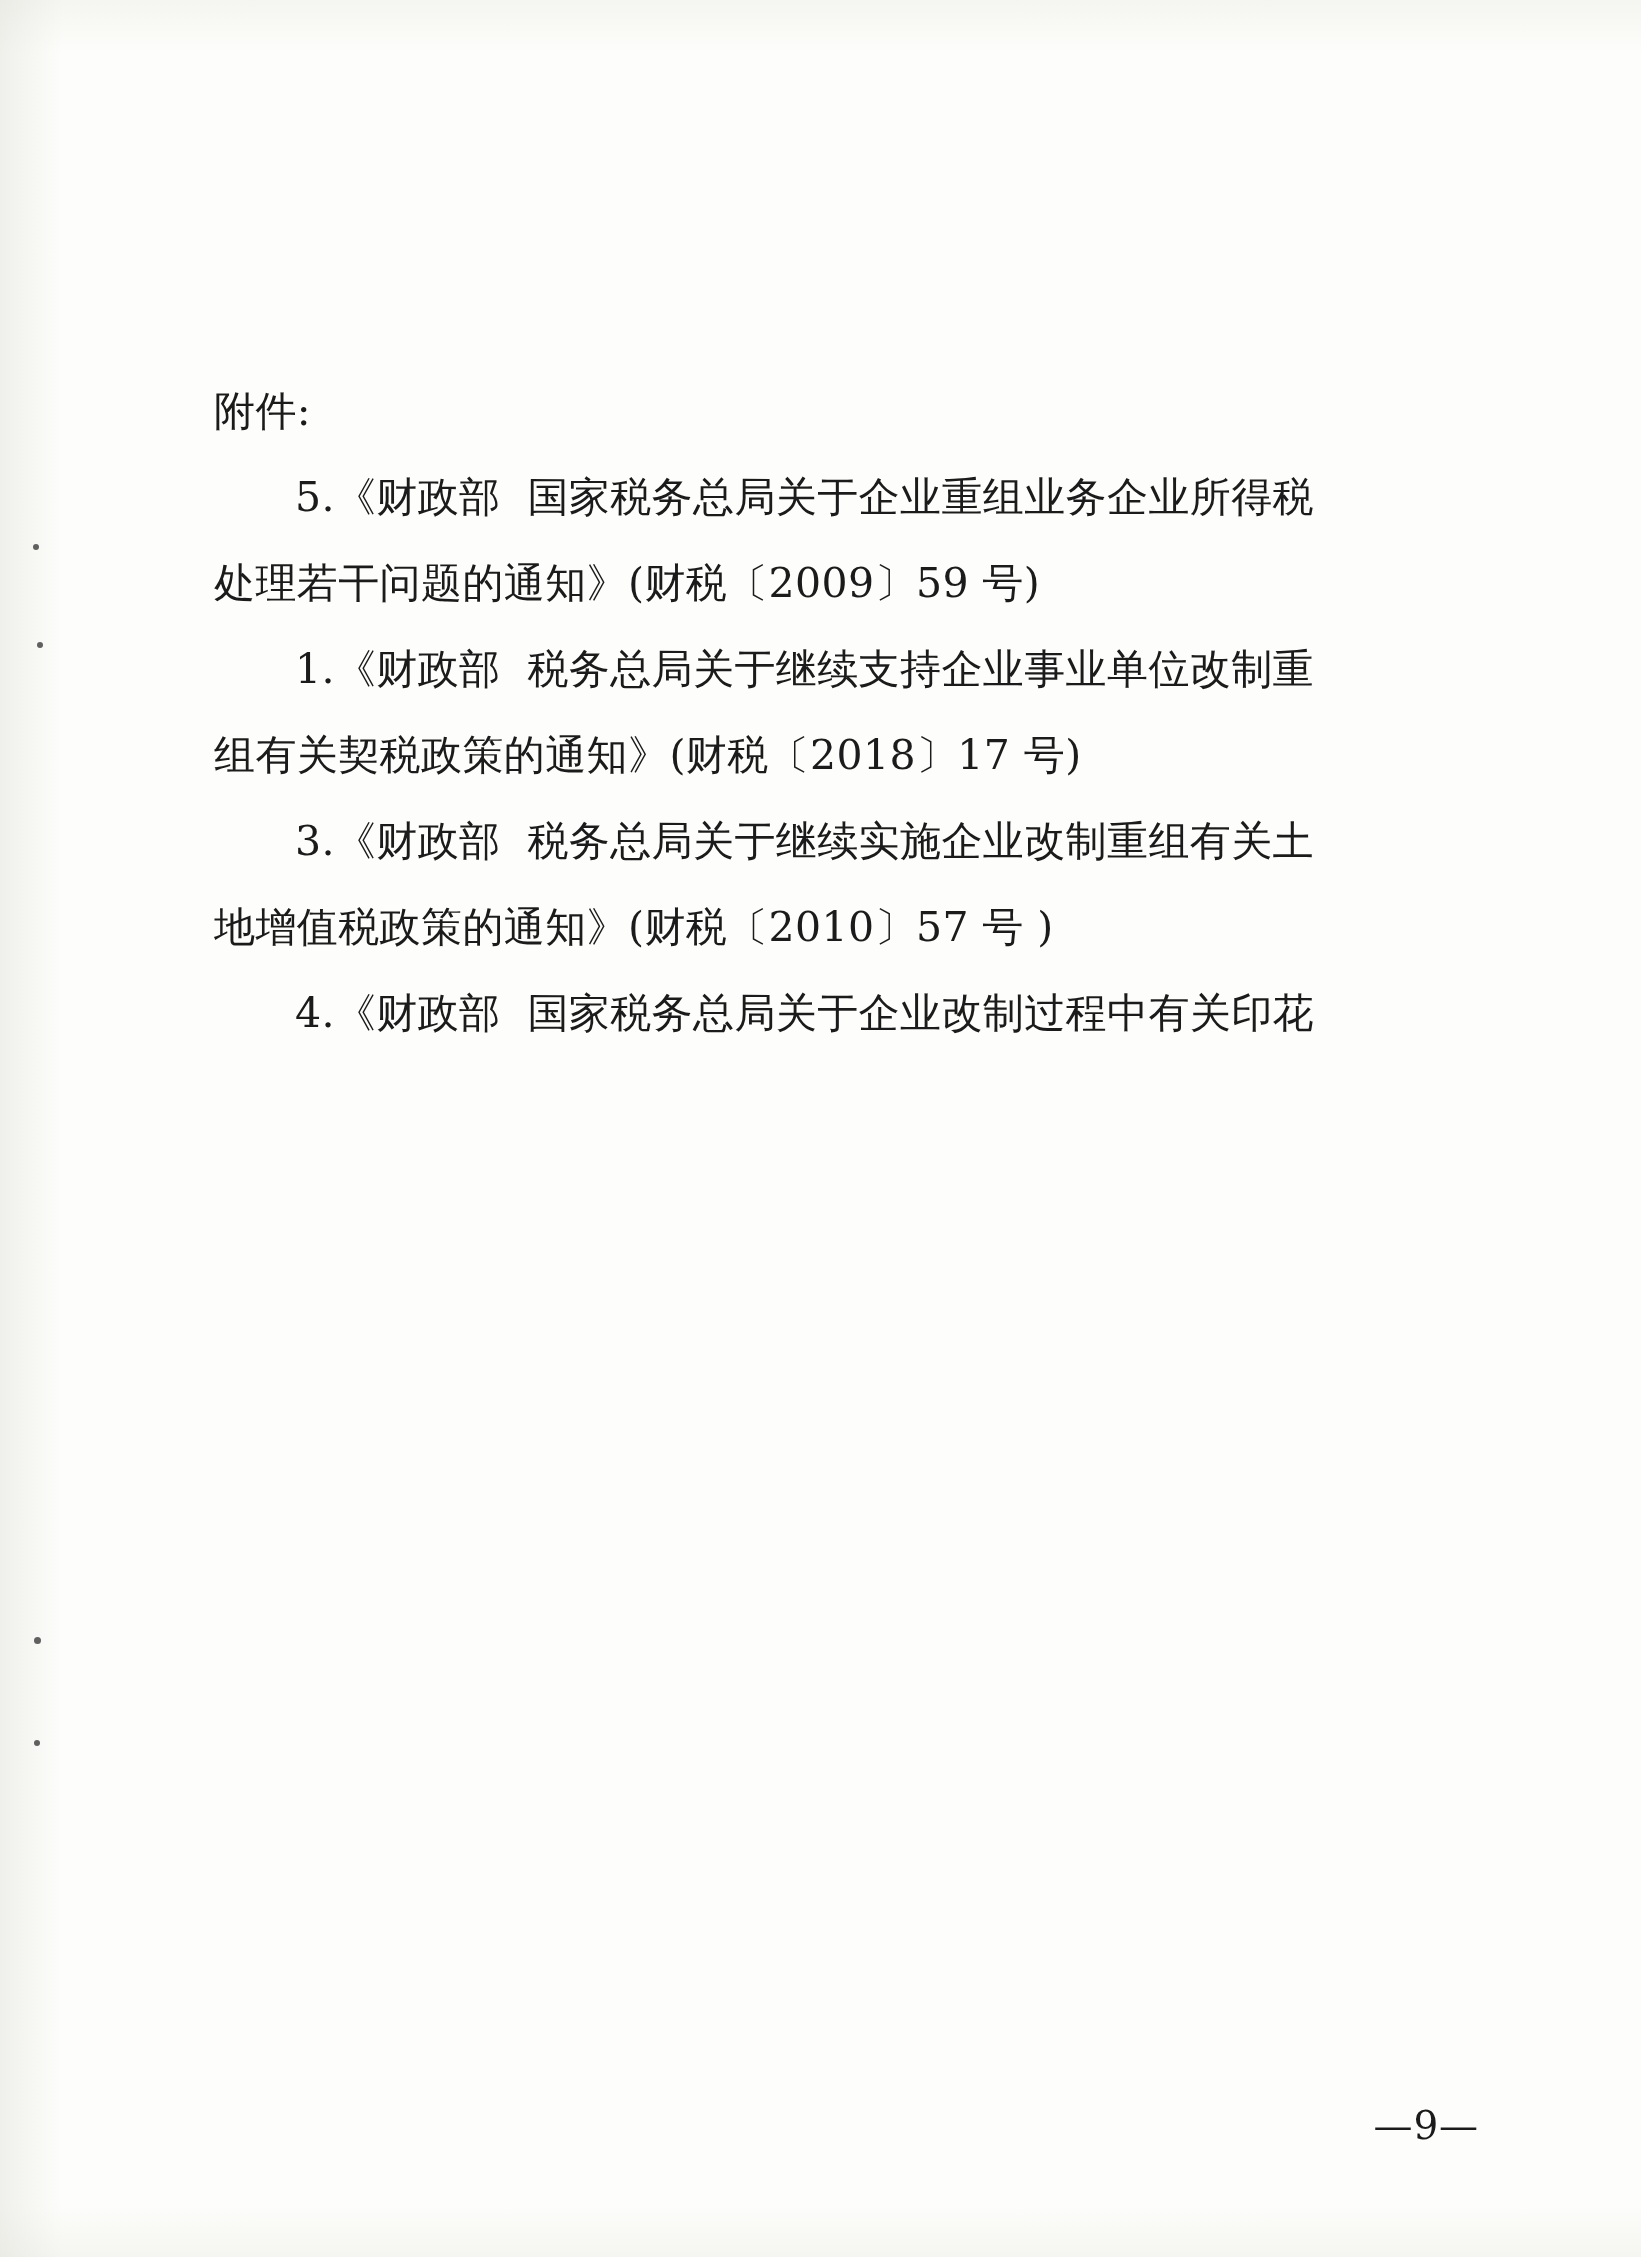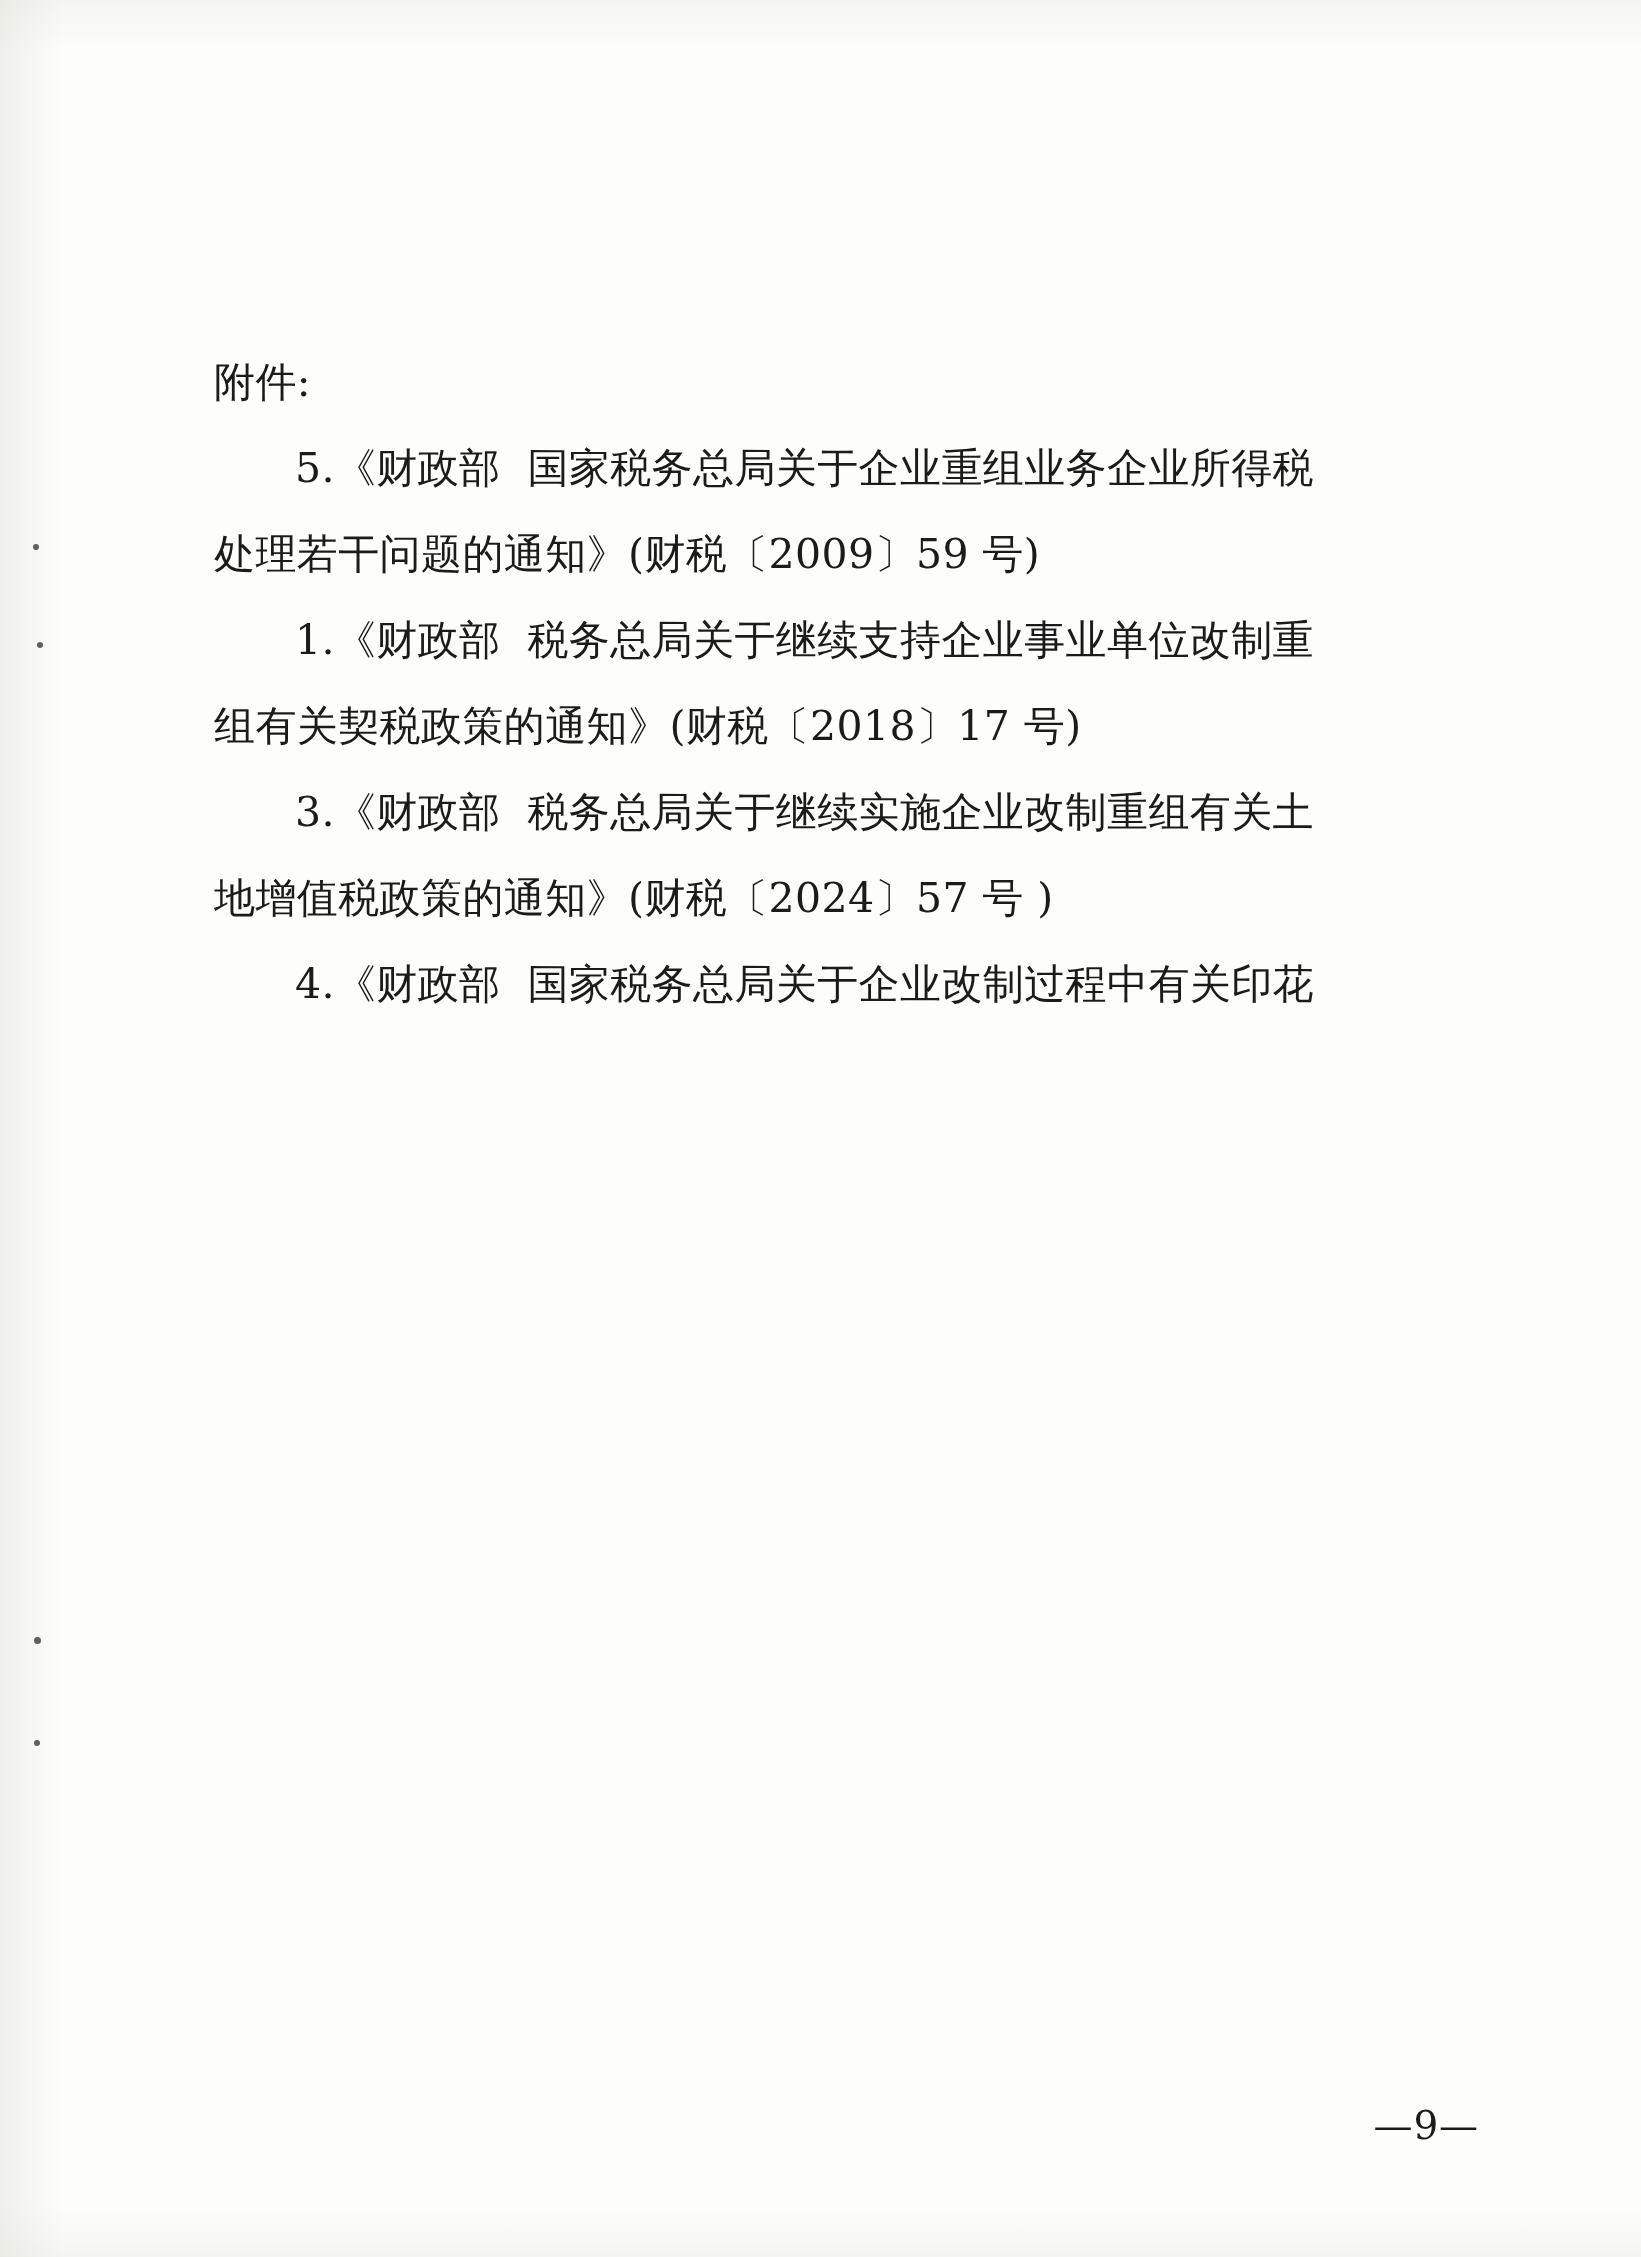--- a/index.html
+++ b/index.html
@@ -28,21 +28,21 @@
     background:
       linear-gradient(90deg, rgba(228,228,222,0.55) 0px, rgba(255,255,255,0) 62px),
       linear-gradient(180deg, rgba(236,236,230,0.5) 0px, rgba(255,255,255,0) 53px),
       linear-gradient(0deg, rgba(236,236,230,0.5) 0px, rgba(255,255,255,0) 53px);
     pointer-events: none;
   }
 
   .content {
     position: absolute;
     left: 214px;
-    top: 339px;
+    top: 368px;
     width: 1209px;
   }
 
   .doc-line {
     font-size: 41px;
     line-height: 86px;
     color: #1b1b1b;
     letter-spacing: 0.4px;
     white-space: pre;
     font-family: "DejaVu Serif", "Liberation Serif", serif;
@@ -94,21 +94,21 @@
 
     <div class="doc-line indent-1">附件:</div>
 
     <div class="doc-line indent-2">5.《财政部  国家税务总局关于企业重组业务企业所得税</div>
     <div class="doc-line indent-1">处理若干问题的通知》(财税〔2009〕59 号)</div>
 
     <div class="doc-line indent-2">1.《财政部  税务总局关于继续支持企业事业单位改制重</div>
     <div class="doc-line indent-1">组有关契税政策的通知》(财税〔2018〕17 号)</div>
 
     <div class="doc-line indent-2">3.《财政部  税务总局关于继续实施企业改制重组有关土</div>
-    <div class="doc-line indent-1">地增值税政策的通知》(财税〔2024〕57 号 )</div>
+    <div class="doc-line indent-1">地增值税政策的通知》(财税〔2010〕57 号 )</div>
 
     <div class="doc-line indent-2">4.《财政部  国家税务总局关于企业改制过程中有关印花</div>
 
   </div>
 
   <div class="page-number">—9—</div>
 
 </div>
 
 

